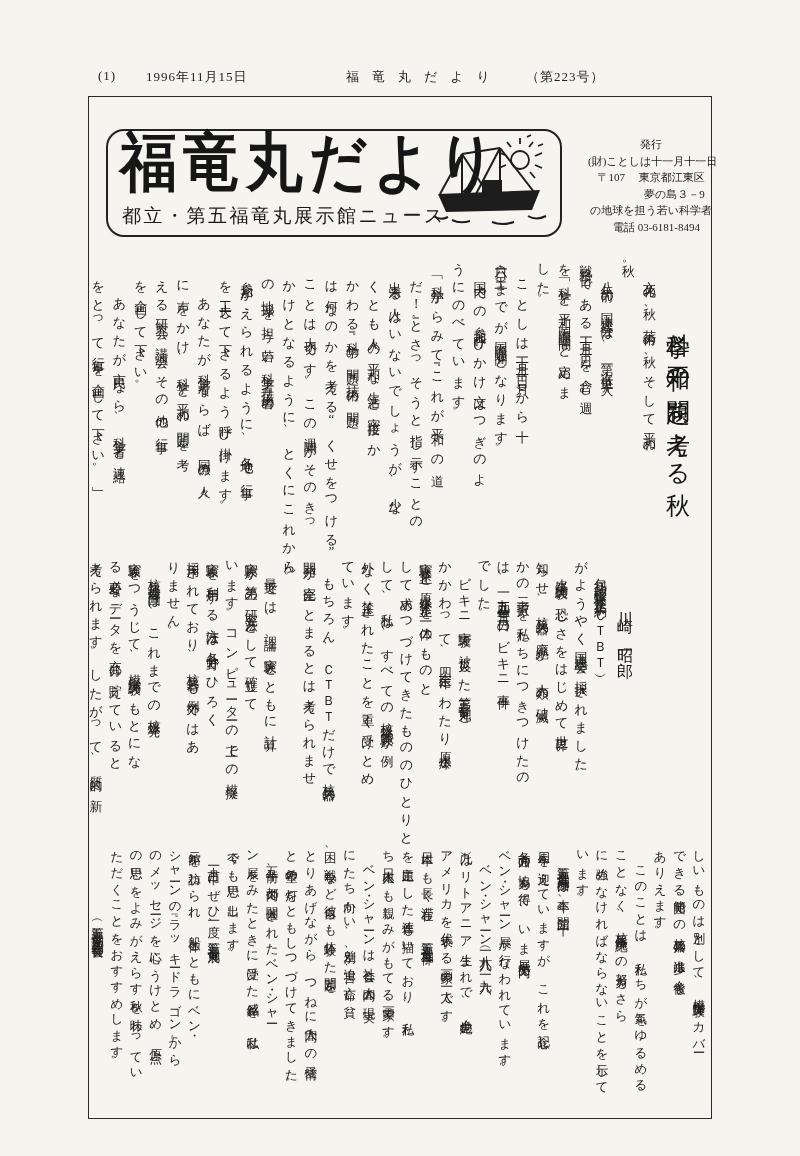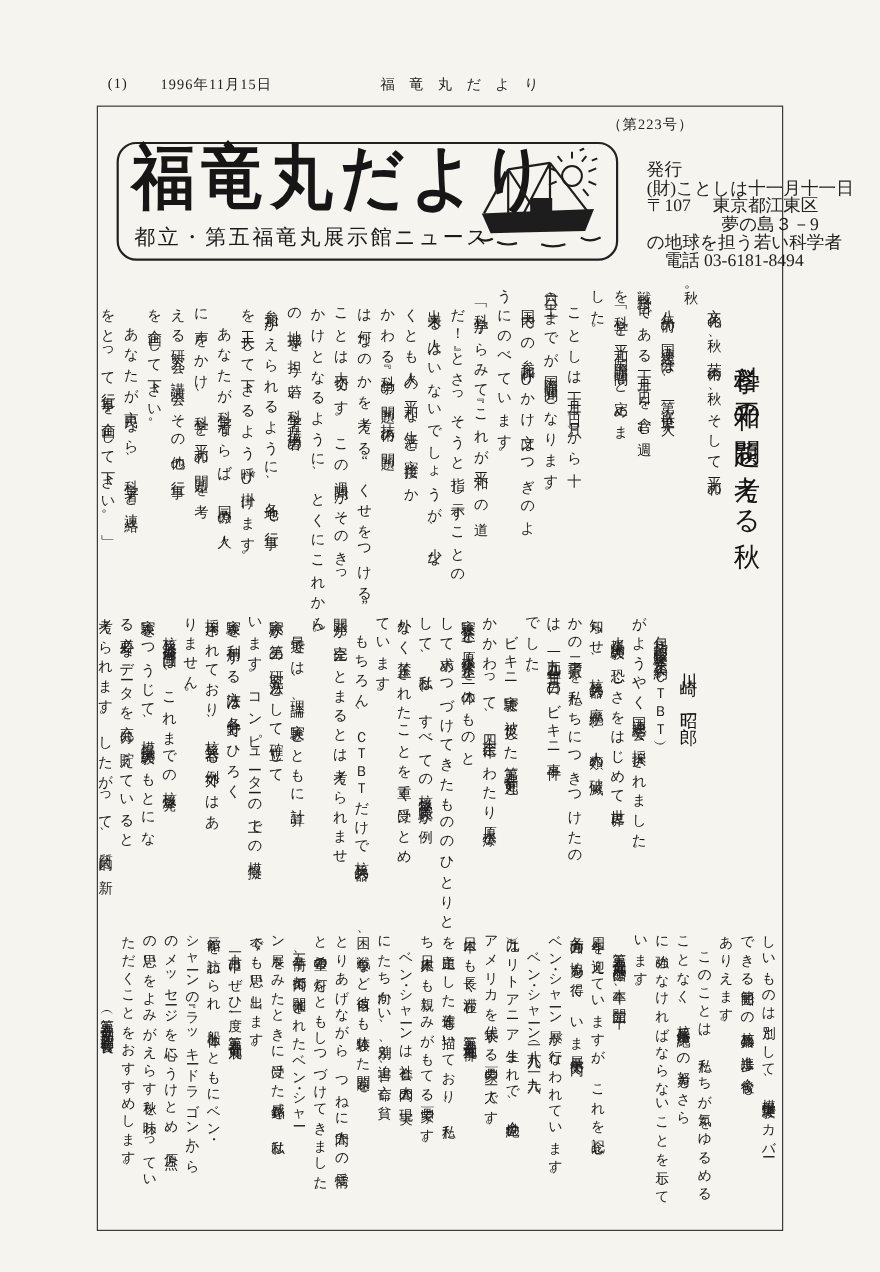--- a/index.html
+++ b/index.html
@@ -10,21 +10,21 @@
     color:#1d1d1d;
     position:relative;
     overflow:hidden;
   }
   .abs{position:absolute;}
   
   .runhead{top:68px;font-size:13px;letter-spacing:1px;color:#222;}
   .runhead.pageno{left:98px;}
   .runhead.date{left:146px;}
   .runhead.papertitle{left:346px;letter-spacing:13px;}
-  .runhead.issue{left:552px;letter-spacing:1px;margin-top:36px;}
+  .runhead.issue{left:526px;letter-spacing:1px;}
   
   .page-frame{
     left:88px;top:96px;width:622px;height:1021px;
     border:1.5px solid #2a2a2a;
   }
   
   .mast-box{
     left:106px;top:129px;width:452px;height:104px;
     border:2.5px solid #222;border-radius:18px;
     background:transparent;
@@ -36,23 +36,24 @@
     color:#161616;
     transform:scaleY(1.12);transform-origin:top left;
   }
   .mast-sub{
     left:122px;top:203px;
     font-size:19px;letter-spacing:2.5px;color:#1a1a1a;
     font-family:"Liberation Sans","DejaVu Sans",sans-serif;
   }
   .ship{left:432px;top:134px;width:122px;height:96px;}
   .pub{
-    left:588px;top:147px;width:126px;
-    font-size:16px;line-height:16.5px;color:#222;
+    left:588px;top:136px;width:126px;
+    font-size:11px;line-height:16.5px;color:#222;
     white-space:pre;
+    text-align:center;
   }
   
   .vtext{
     writing-mode:vertical-rl;
     text-orientation:upright;
     white-space:pre;
   }
   .vtext > div{margin:0;padding:0;}
   .headline{
     left:658px;top:314px;height:345px;width:40px;

